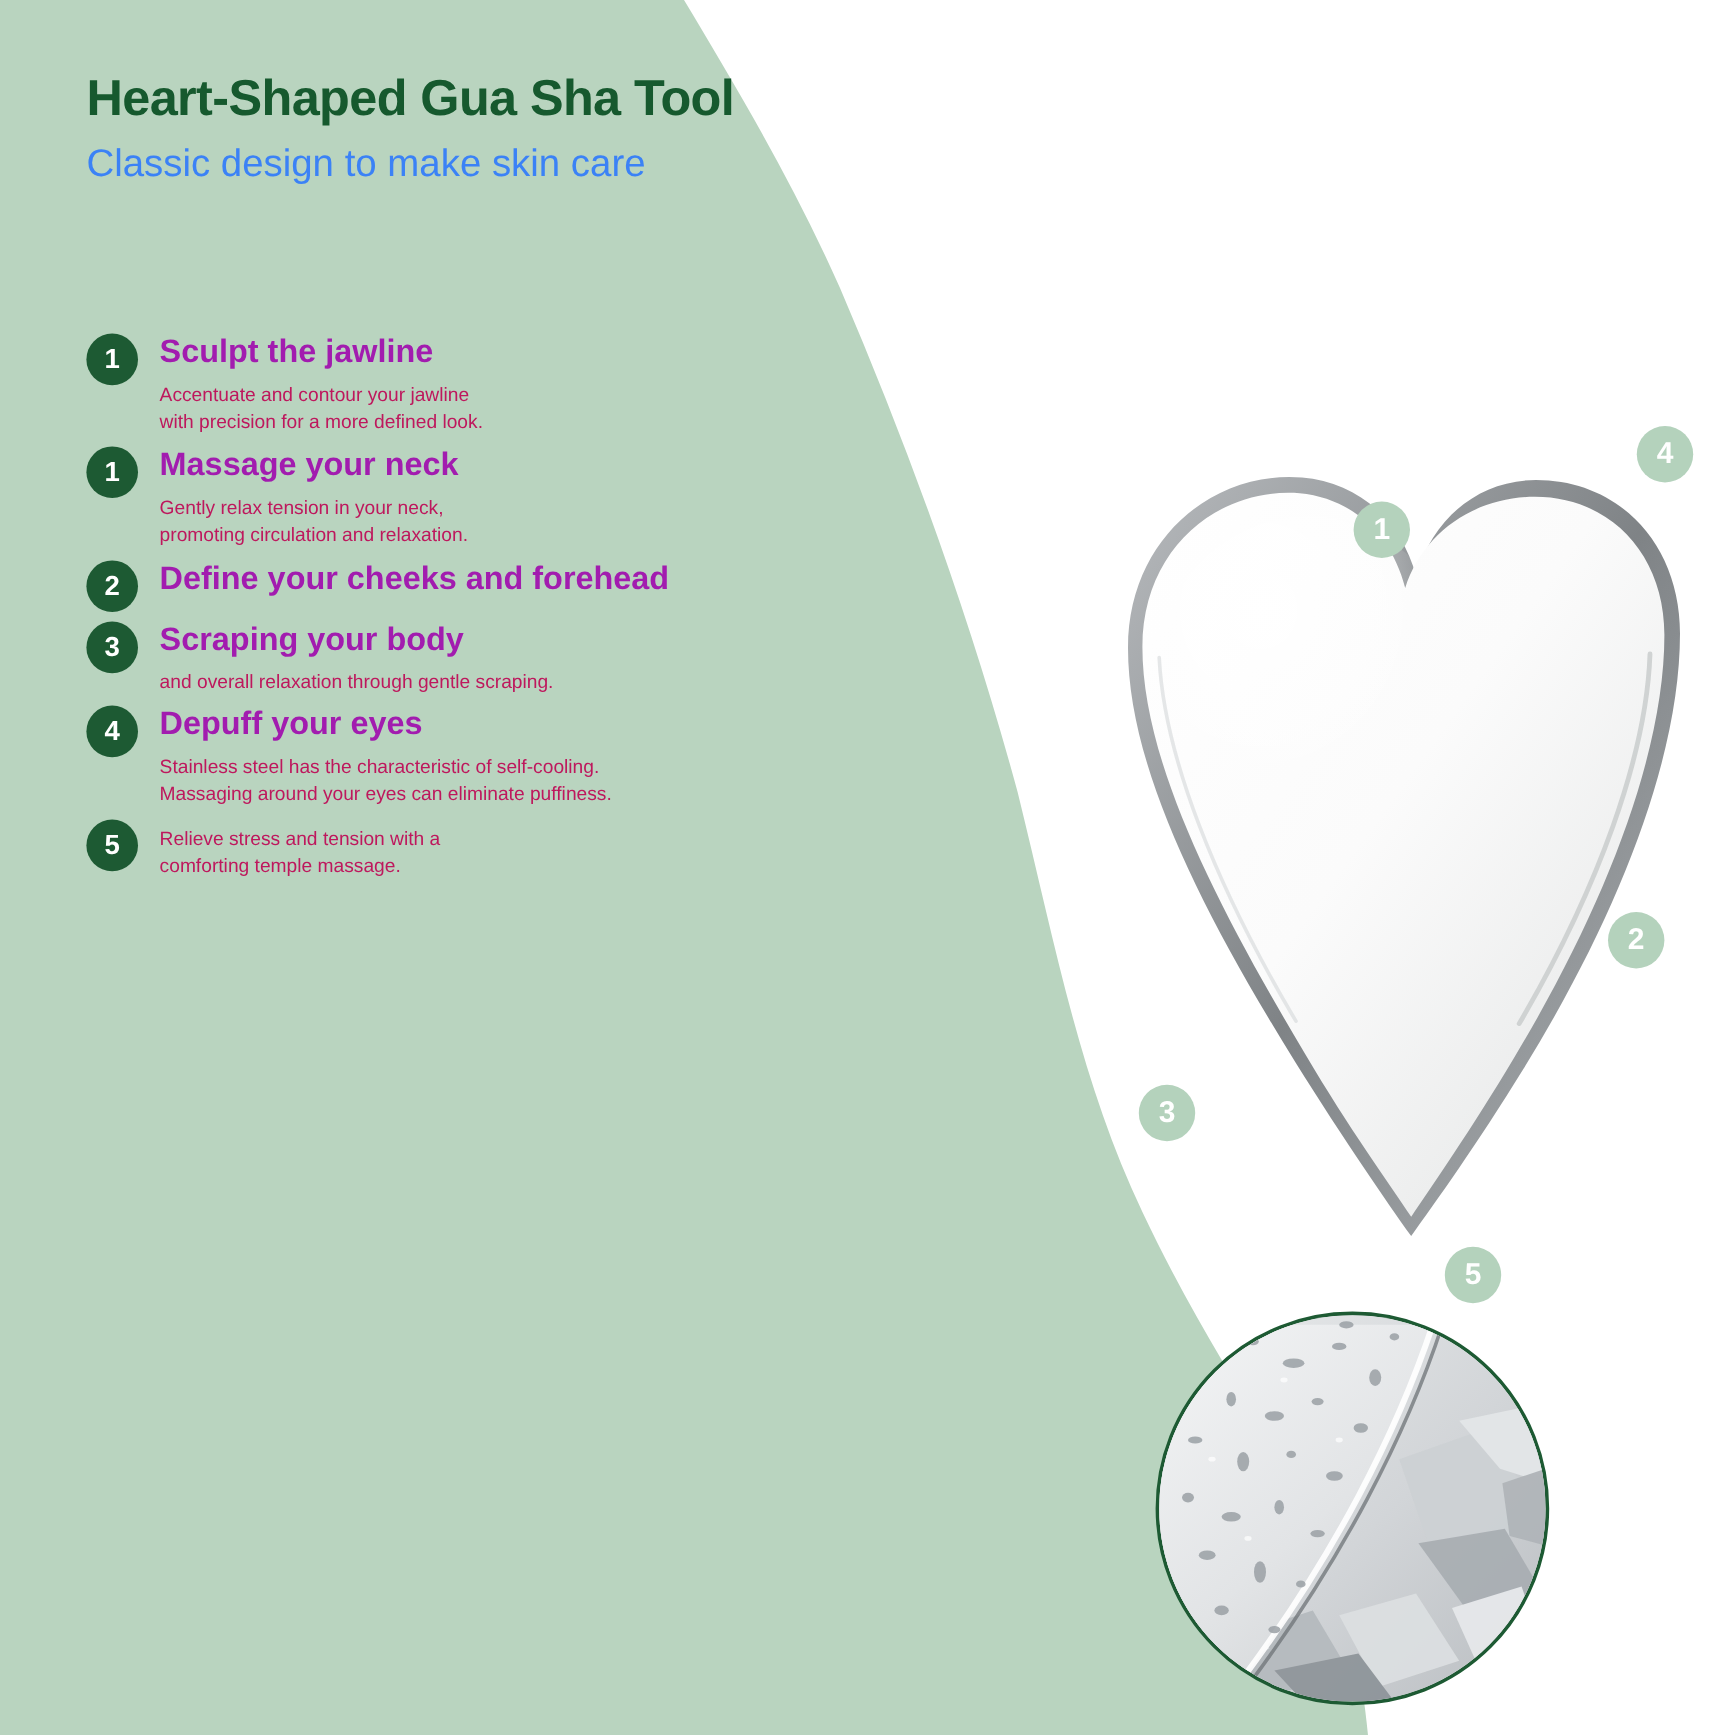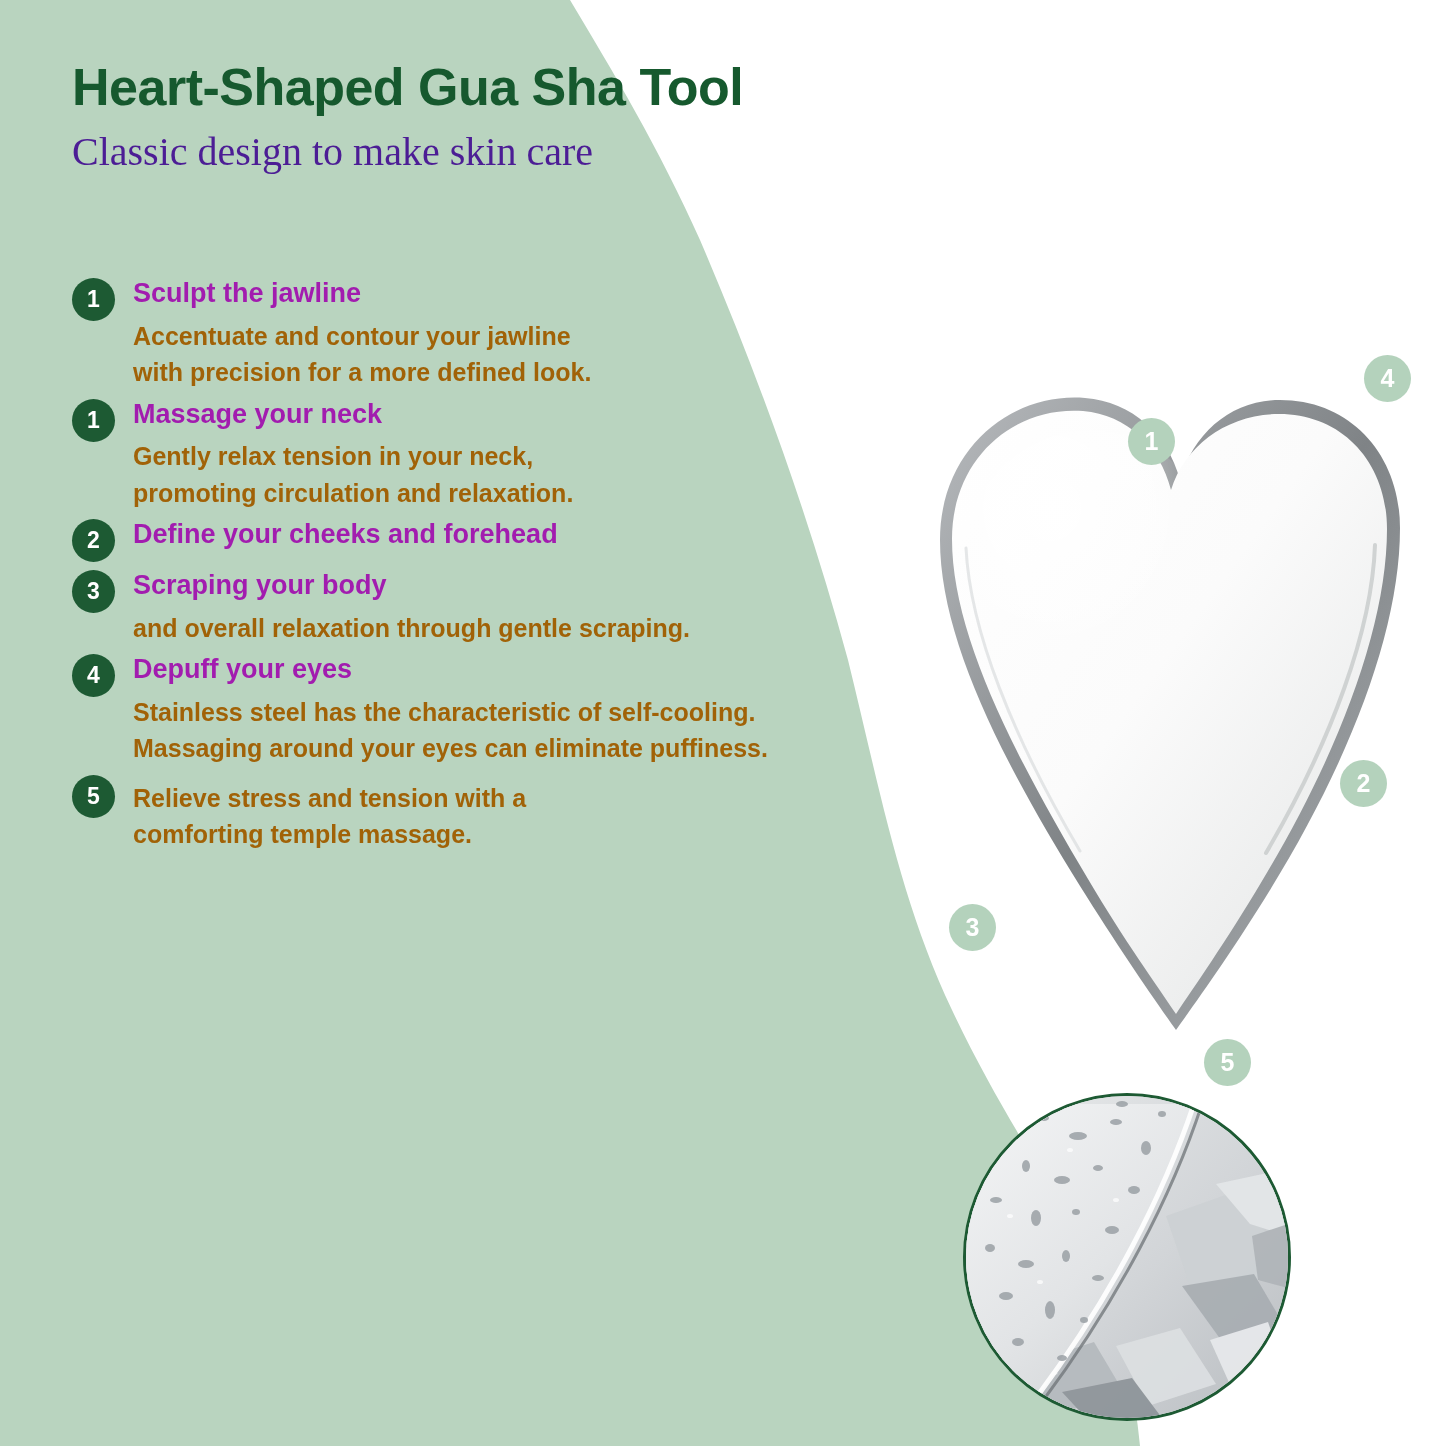--- a/index.html
+++ b/index.html
@@ -29,35 +29,34 @@
 
   
   .header {
     position: absolute;
     left: 72px;
     top: 58px;
     width: 820px;
   }
   .title {
     margin: 0;
-    font-size: 52px;
+    font-size: 42px;
     font-weight: bold;
     letter-spacing: -0.5px;
     color: #16592e;
     line-height: 1.12;
     white-space: nowrap;
   }
   .subtitle {
     margin: 12px 0 0 0;
-    font-size: 40px;
+    font-size: 32px;
     font-weight: normal;
-    color: #4c1d95;
+    color: #3b82f6;
     line-height: 1.2;
     white-space: nowrap;
-    font-family: Liberation Serif, serif;
   }
 
   
   .features {
     position: absolute;
     left: 72px;
     top: 276px;
     width: 830px;
   }
   .feature {
@@ -86,23 +85,23 @@
   }
   .feature-title {
     margin: 0;
     font-size: 27px;
     font-weight: bold;
     color: #a21caf;
     line-height: 1.28;
   }
   .feature-desc {
     margin: 7px 0 0 0;
-    font-size: 25px;
-    font-weight: bold;
-    color: #a16207;
+    font-size: 16px;
+    font-weight: normal;
+    color: #be185d;
     line-height: 1.46;
   }
   .feature-desc span {
     display: block;
   }
 
   
   .product-area {
     position: absolute;
     left: 880px;

